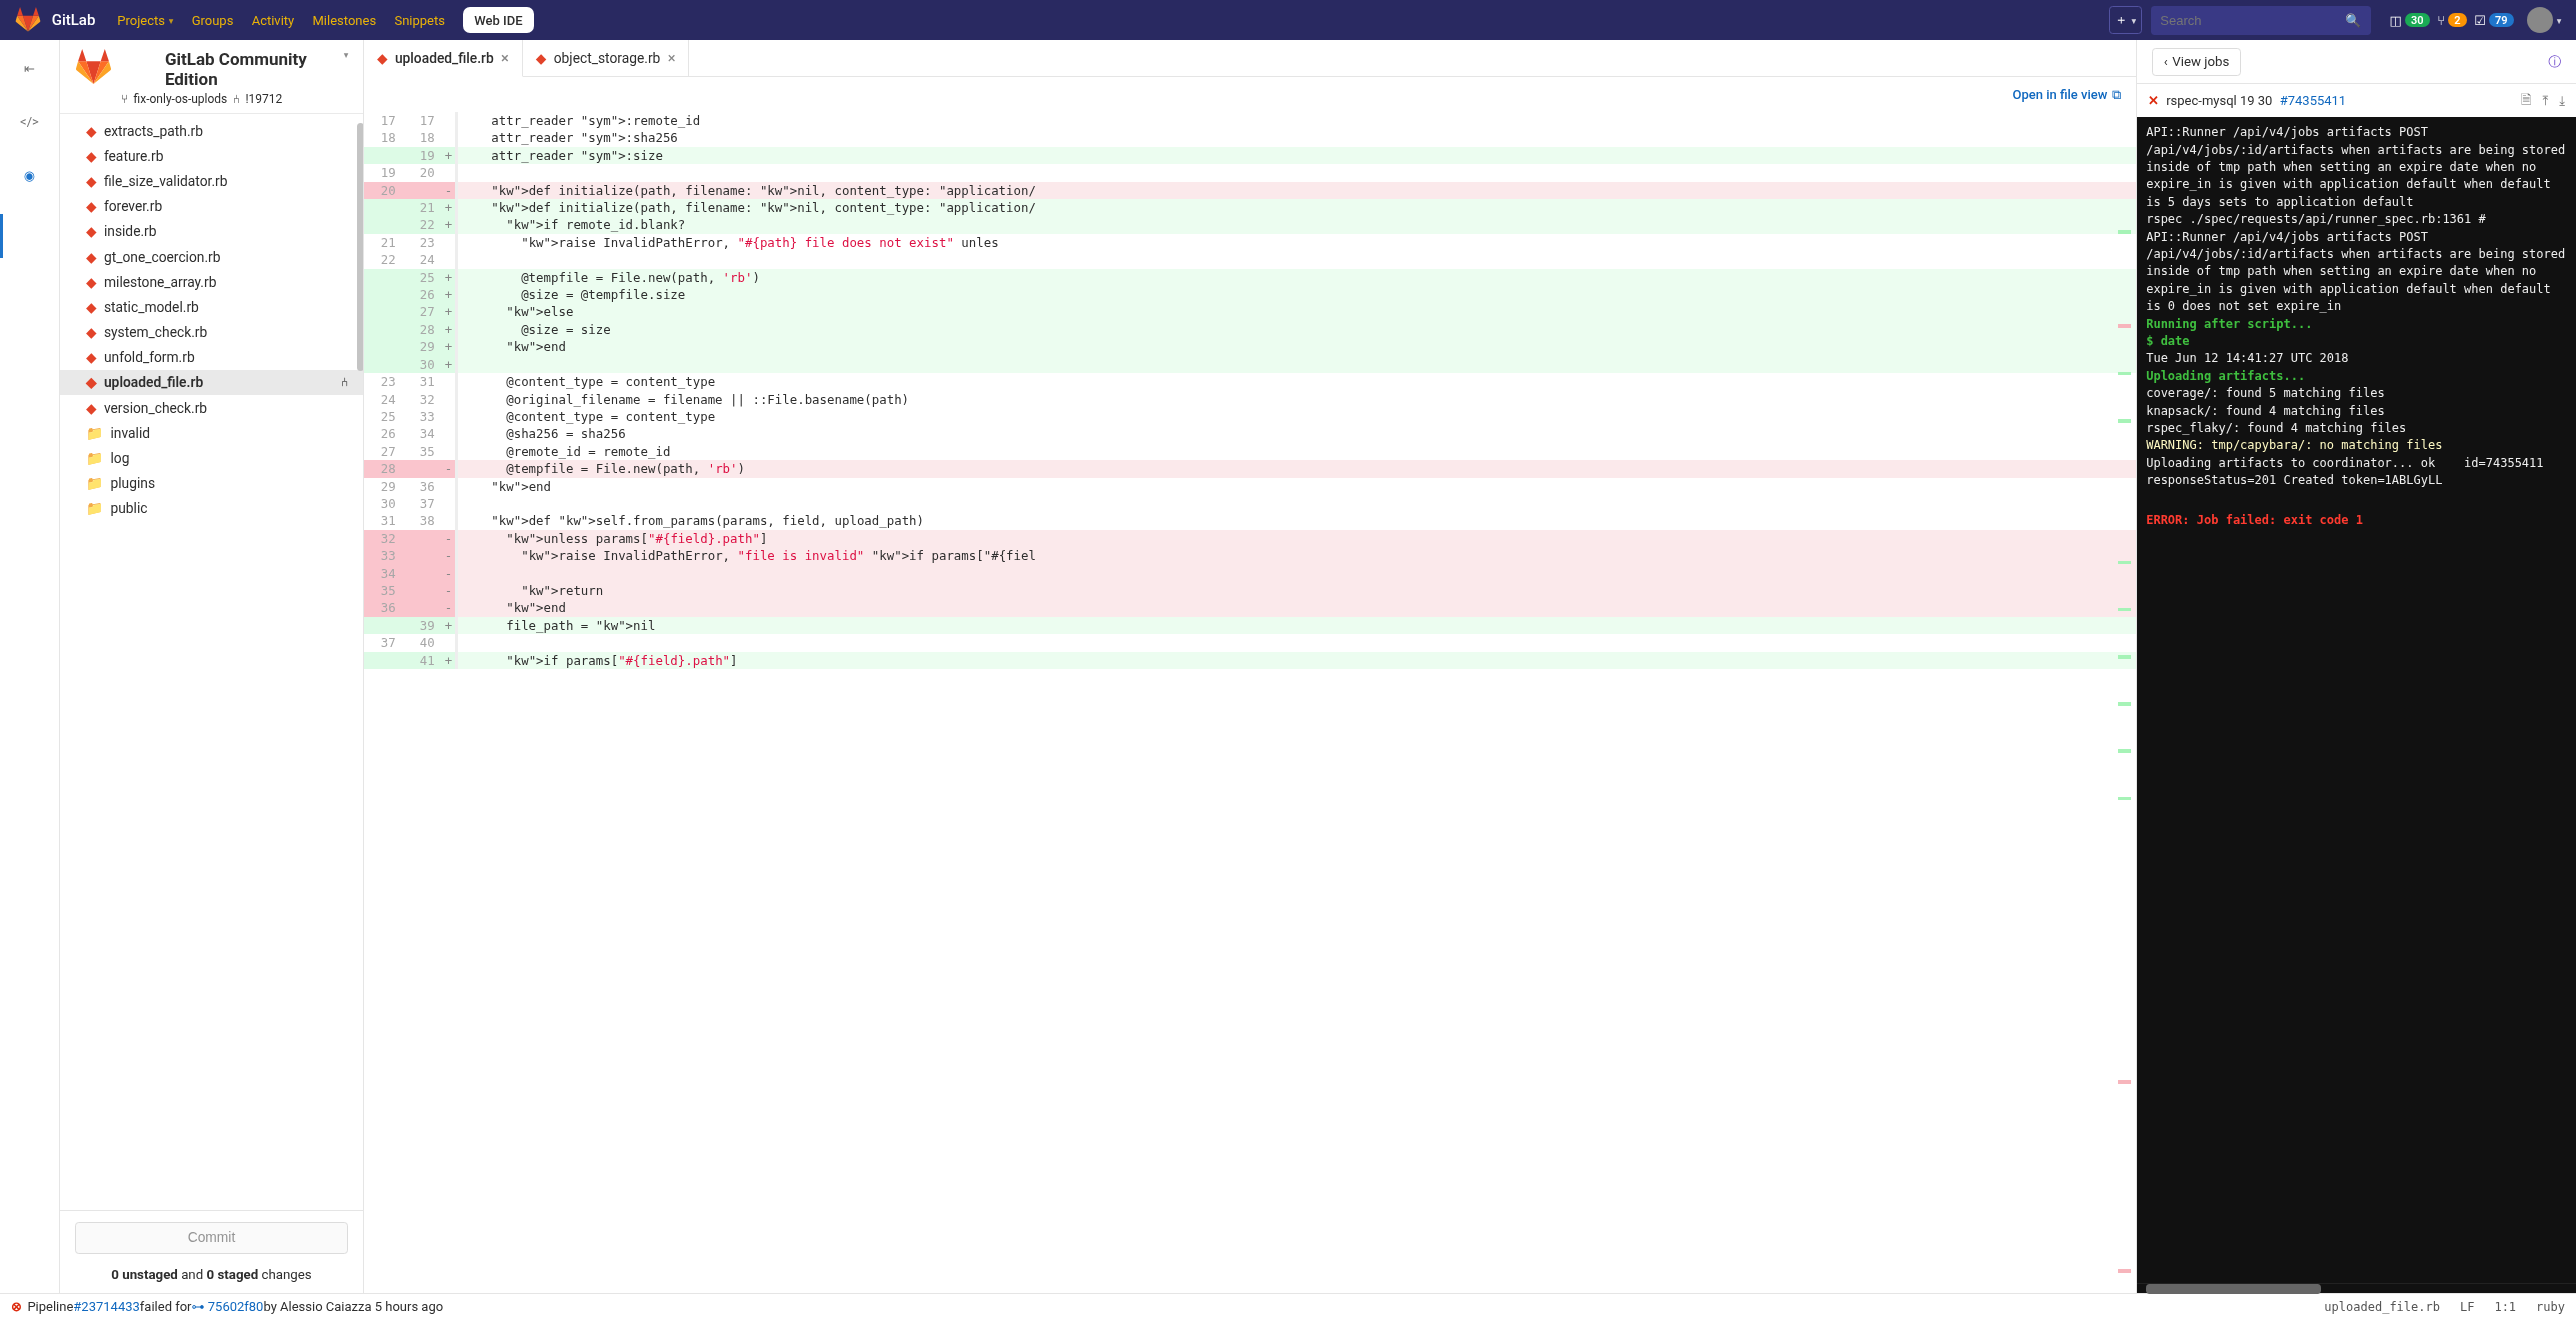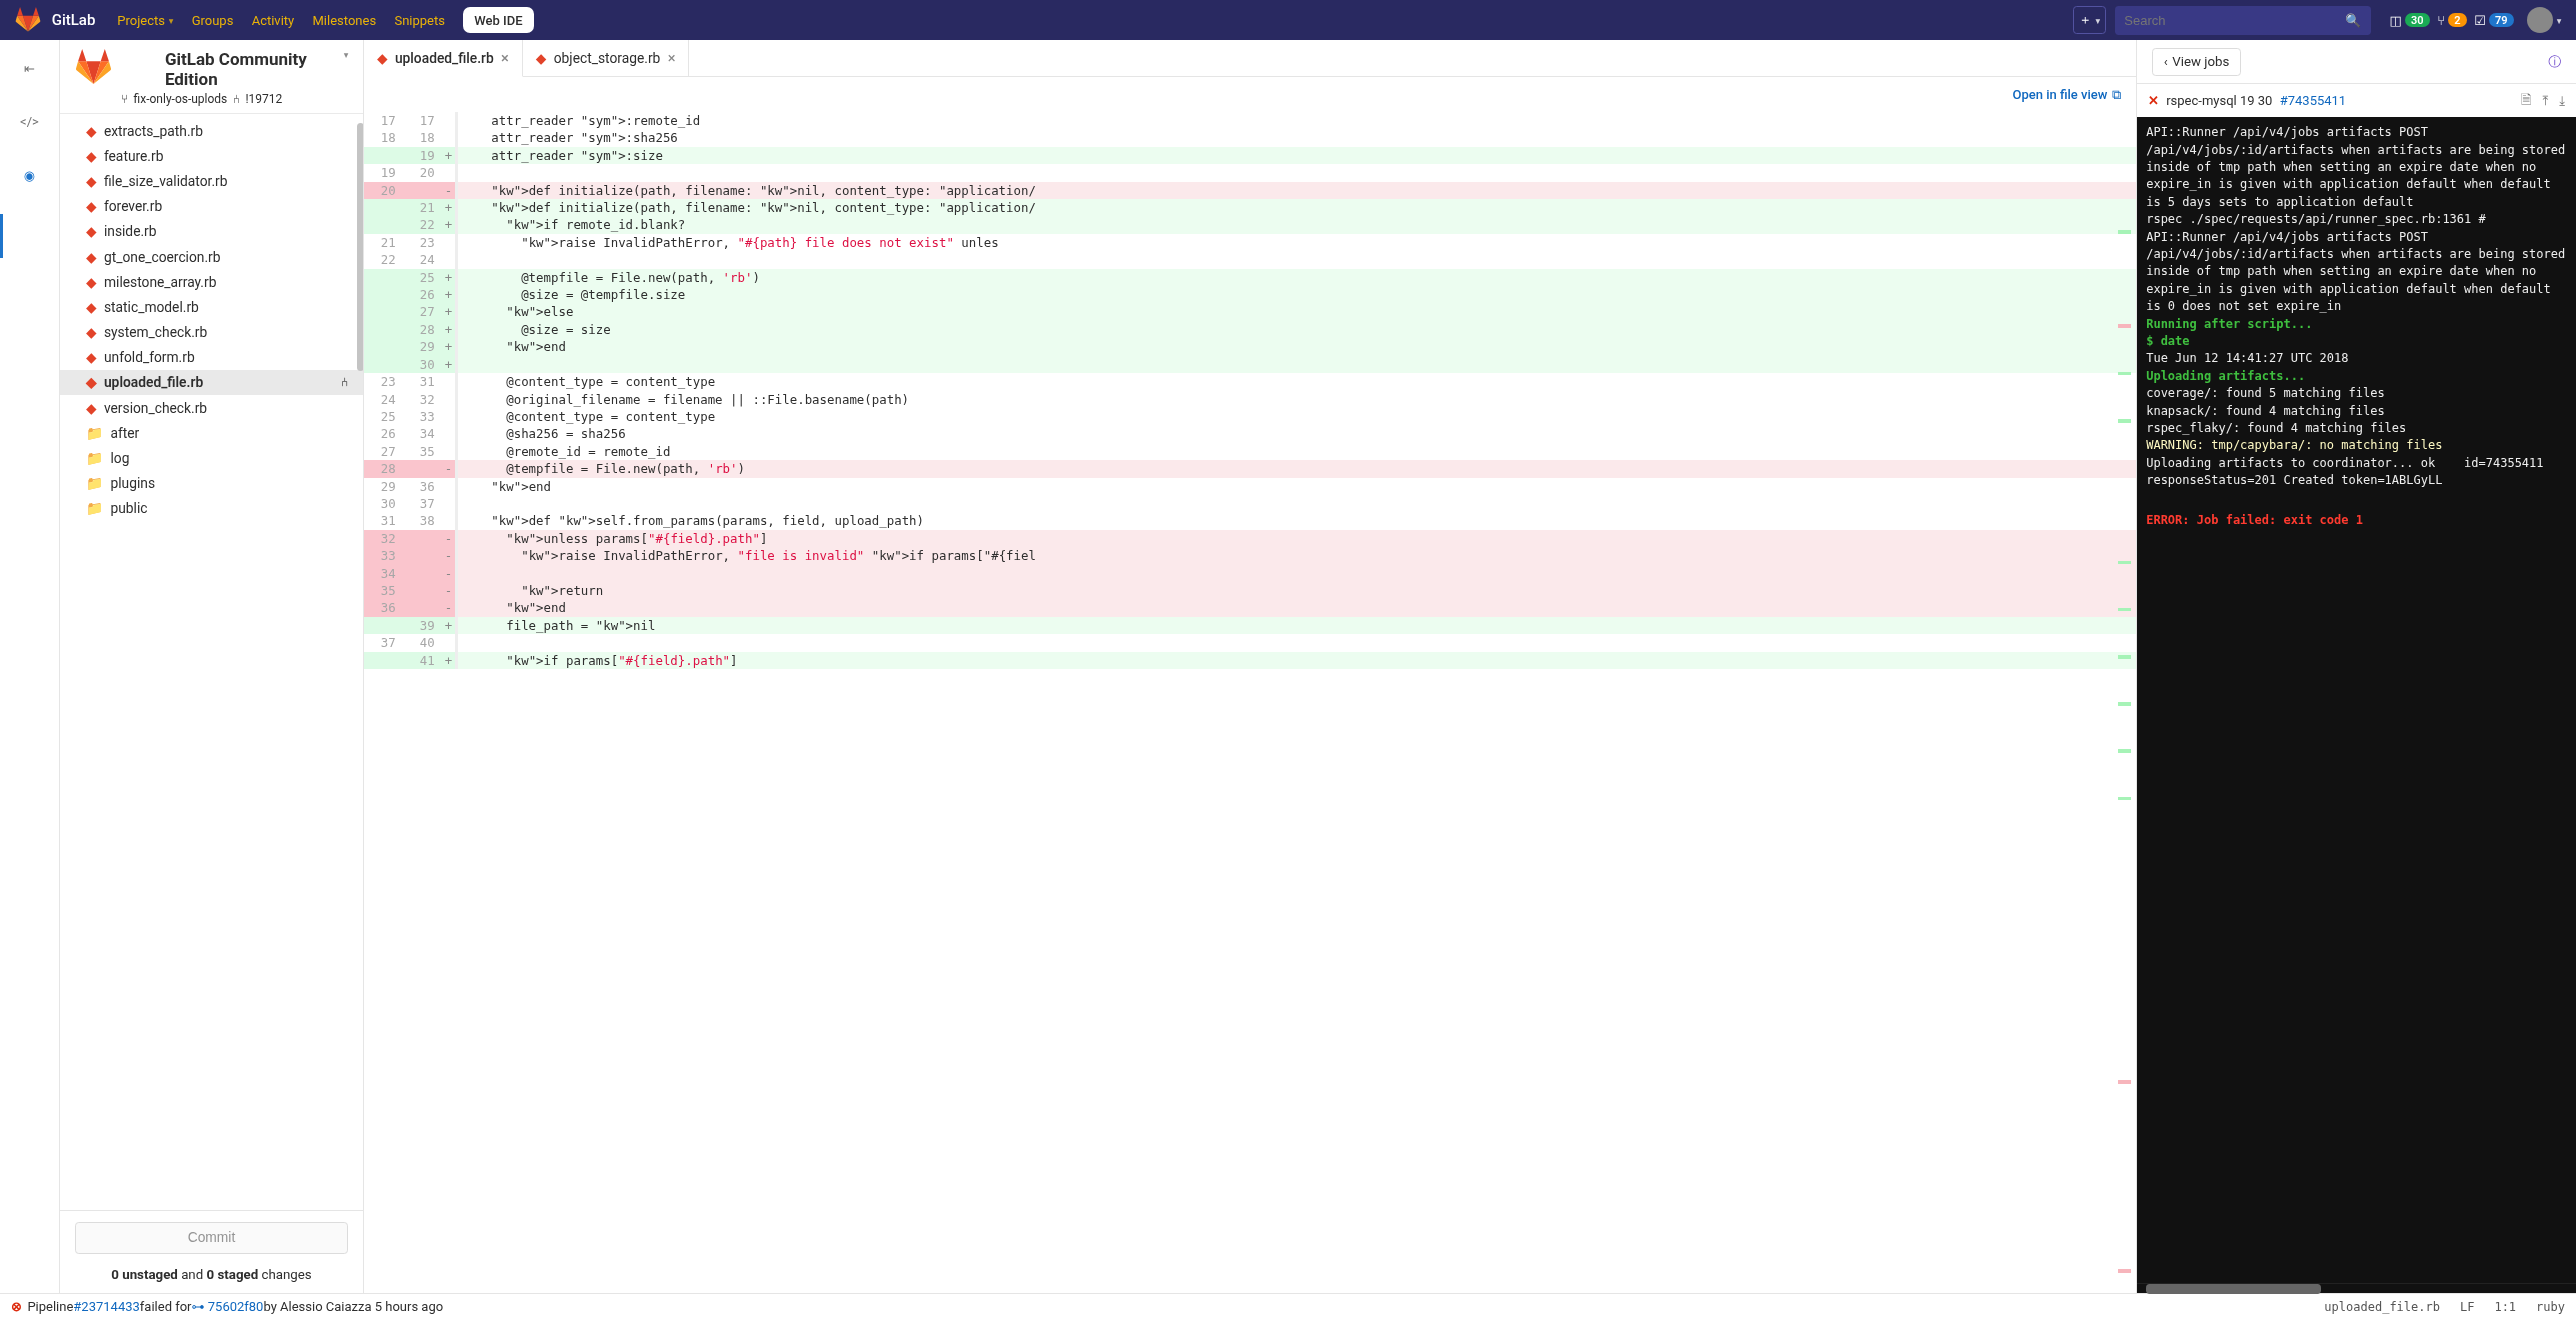--- a/index.html
+++ b/index.html
@@ -4,21 +4,21 @@
 <style>
 * { margin: 0; padding: 0; box-sizing: border-box; }
 body { font-family: -apple-system, BlinkMacSystemFont, "Segoe UI", Roboto, sans-serif; font-size: 13px; color: #2e2e2e; overflow: hidden; }
 .header { background: #292961; height: 40px; display: flex; align-items: center; padding: 0 14.7px; color: #fff; }
 .header .logo { width: 26px; height: 26px; margin-right: 11px; }
 .header .brand { font-size: 15px; font-weight: 500; margin-right: 22px; }
 .header .nav-item { color: #eab308; margin-right: 18.3px; font-size: 13px; cursor: pointer; display: flex; align-items: center; }
 .header .nav-item.active-btn { background: #fff; color: #2e2e2e; padding: 5.5px 11px; border-radius: 7px; font-weight: 500; }
 .header .spacer { flex: 1; }
 .header .plus-btn { width: 33px; height: 27.5px; border: 0.9px solid #5252a0; border-radius: 3.7px; display:flex; align-items:center; justify-content:center; margin-right: 9.2px; }
-.header .search { background: #393985; border-radius: 3.7px; height: 29px; width: 256px; display:flex; align-items:center; padding: 0 9.2px; color: #a0a0c8; margin-right: 11px; }
+.header .search { background: #393985; border-radius: 3.7px; height: 29px; width: 220px; display:flex; align-items:center; padding: 0 9.2px; color: #a0a0c8; margin-right: 11px; }
 .header .search input { background:transparent; border:none; outline:none; color:#fff; flex:1; font-size:13px; }
 .header .badge-grp { display:flex; align-items:center; margin-left: 7.3px; cursor:pointer; }
 .header .badge { border-radius: 9.2px; padding: 0.9px 6.4px; font-size: 11px; font-weight:600; margin-left:2.8px; }
 .header .avatar { width: 26px; height: 26px; border-radius: 50%; background: #888; margin-left: 13px; }
 .chev { font-size: 9.2px; margin-left: 3.7px; opacity: 0.8;}
 
 .main { display: flex; height: calc(100vh - 40px - 27.5px); }
 .rail { width: 60px; border-right: 0.9px solid #e5e5e5; display:flex; flex-direction:column; align-items:center; padding-top: 14.7px; gap: 26px; }
 .rail .ritem { width: 27.5px; height:27.5px; display:flex; align-items:center; justify-content:center; color:#707070; cursor:pointer; }
 .rail .ritem.active { color: #1f75cb; }
@@ -216,21 +216,21 @@
           <span class="ruby-ico">◆</span>
           <span>uploaded_file.rb</span>
           <span class="mr-badge">⑃</span>
         </div>
         <div class="tree-item">
           <span class="ruby-ico">◆</span>
           <span>version_check.rb</span>
         </div>
         <div class="tree-item">
           <span class="fold-ico">📁</span>
-          <span>after</span>
+          <span>invalid</span>
         </div>
         <div class="tree-item">
           <span class="fold-ico">📁</span>
           <span>log</span>
         </div>
         <div class="tree-item">
           <span class="fold-ico">📁</span>
           <span>plugins</span>
         </div>
         <div class="tree-item">

